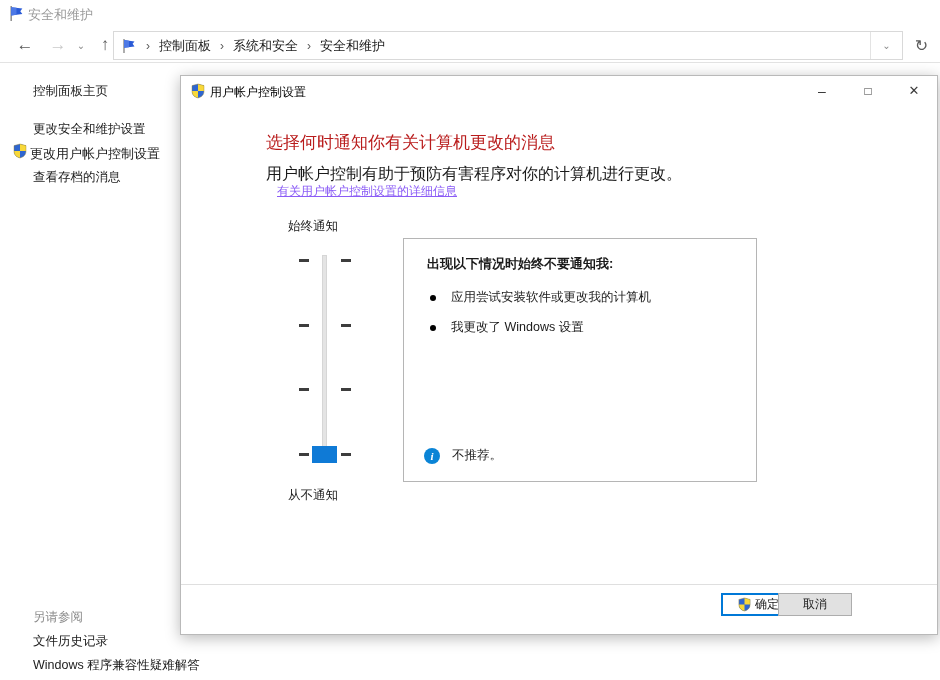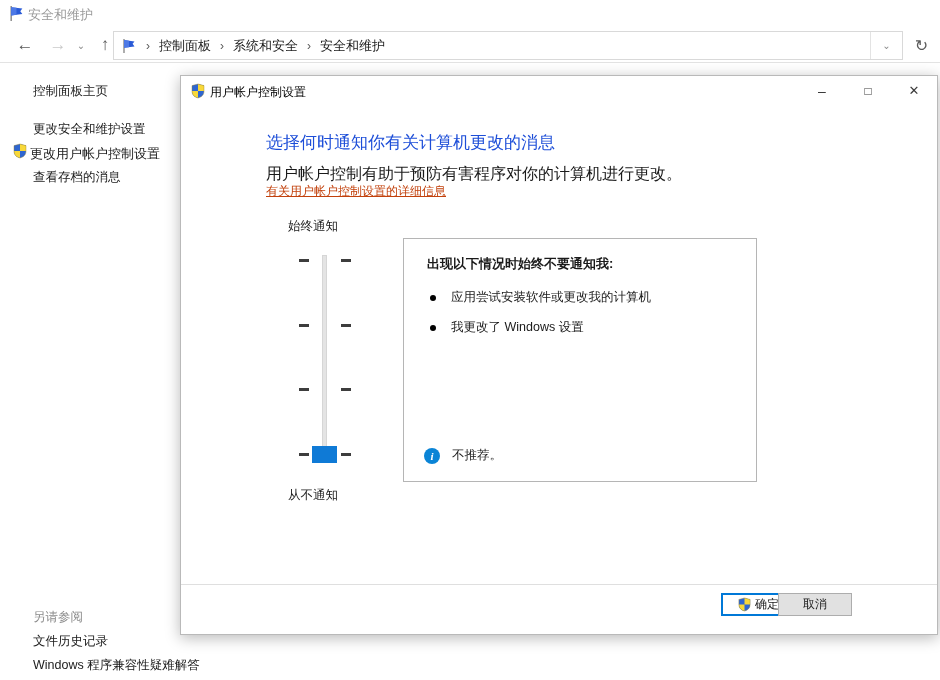--- a/index.html
+++ b/index.html
@@ -46,23 +46,23 @@
             border:1px solid #b9b9b9; box-shadow:0 3px 14px rgba(0,0,0,.28);text-align:right; }
   .dlg-titlebar { position:absolute; left:0; top:0; width:100%; height:30px; background:#fff; }
   .dlg-title-icon { position:absolute; left:9px; top:7px; }
   .dlg-title { position:absolute; left:29px; top:8px; font-size:12px; color:#000; }
   .dlg-ctl { position:absolute; top:0; width:46px; height:29px; display:flex; align-items:center;
              justify-content:center; color:#3b3b3b; }
   .dlg-min { right:92px; font-size:14px; }
   .dlg-max { right:46px; font-size:12px; }
   .dlg-close { right:0; font-size:13px; }
 
-  .dlg-heading { position:absolute; left:85px; top:55px; font-size:17px; color:#1d4ed8; }
+  .dlg-heading { position:absolute; left:85px; top:55px; font-size:17px; color:#b91c1c; }
   .dlg-desc { position:absolute; left:85px; top:88px; font-size:16px; color:#1a1a1a; }
-  .dlg-link { position:absolute; left:85px; top:107px; font-size:12px; color:#c2410c;
+  .dlg-link { position:absolute; left:96px; top:107px; font-size:12px; color:#8b5cf6;
               text-decoration:underline; cursor:pointer; }
 
   
   .sl-top    { position:absolute; left:107px; top:142px; font-size:12.5px; }
   .sl-bottom { position:absolute; left:107px; top:411px; font-size:12.5px; }
   .sl-track { position:absolute; left:141px; top:179px; width:5px; height:208px;
               background:#e4e4e4; border:1px solid #d6d6d6; }
   .sl-tick { position:absolute; width:10px; height:3px; background:#3d3d3d; }
   .sl-tick.l { left:118px; }
   .sl-tick.r { left:160px; }

